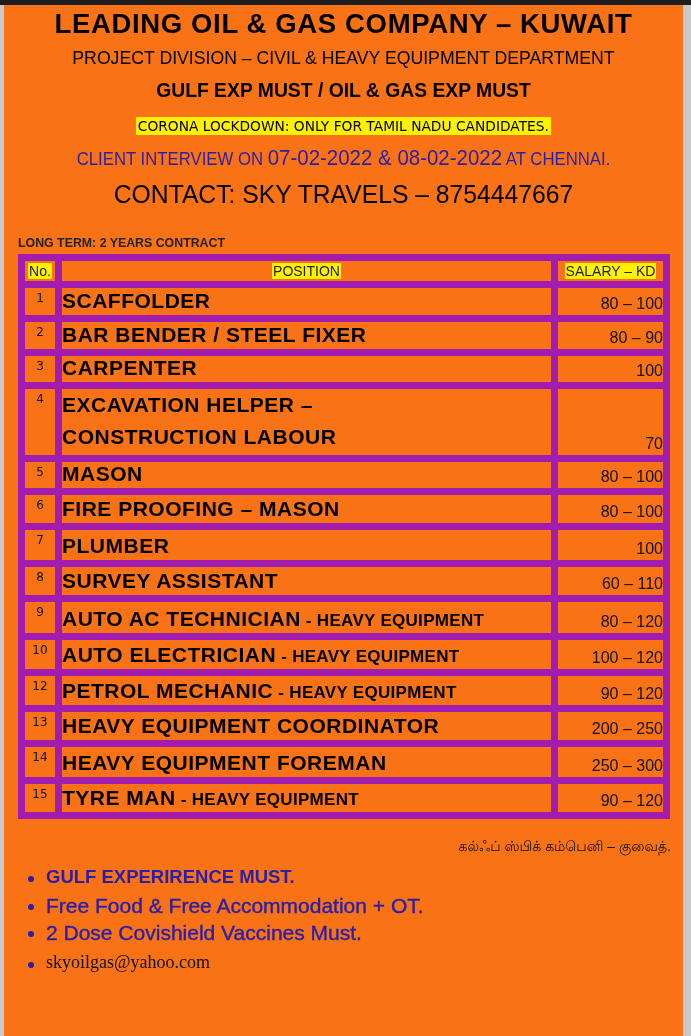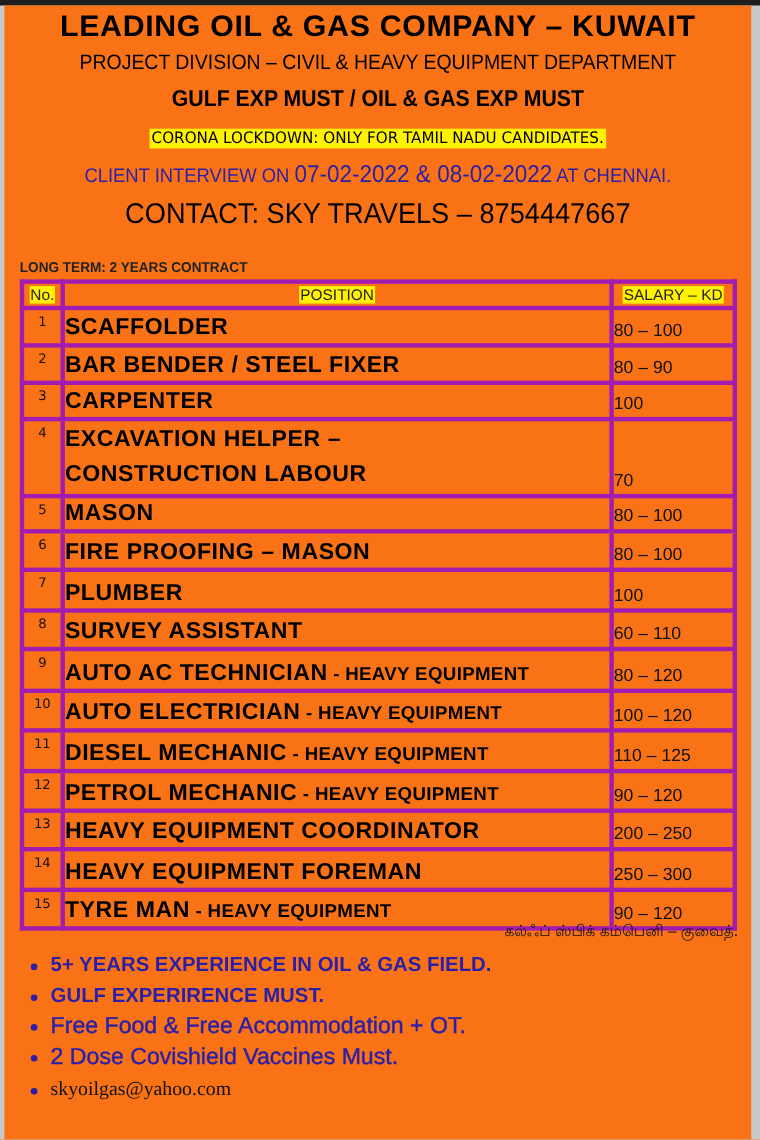--- a/index.html
+++ b/index.html
@@ -22,29 +22,29 @@
   .h4 span { background: #fff200; padding: 1px 2px; font-family: "DejaVu Sans", sans-serif; font-size: 14.5px; transform: scaleX(0.95); display: inline-block; }
   .h5 { top: 140px; color: #2b1fa8; font-size: 18px; transform: scaleX(0.93); }
   .h5 .big { font-size: 22px; }
   .h6 { top: 174px; font-size: 26px; transform: scaleX(0.95); }
   .contract { position: absolute; left: 14px; top: 230px; font-size: 13px; font-weight: bold; color: #222; transform: scaleX(0.95); transform-origin: left; }
 
   table.jobs {
     position: absolute; left: 14px; top: 249px; width: 652px;
     border-collapse: collapse; table-layout: fixed;
   }
-  table.jobs td { border: 4px solid #a21caf; padding: 0; position: relative; }
+  table.jobs td { border: 7px solid #a21caf; padding: 0; position: relative; }
   table.jobs col.c1 { width: 37px; }
   table.jobs col.c3 { width: 112px; }
   .hdr td { height: 20px; text-align: center; font-size: 14px; color: #222; }
   .hdr span { background: #fff200; padding: 0 1px; }
   .num { vertical-align: top; text-align: center; font-family: "DejaVu Sans", sans-serif; font-size: 12px; padding-top: 3px !important; color: #111; }
   .pos { font-weight: bold; font-size: 21px; letter-spacing: 0.5px; vertical-align: bottom; padding-bottom: 2px !important; white-space: nowrap; color: #000; }
   .pos .sub { font-size: 17px; letter-spacing: 0.3px; }
-  .sal { text-align: left; vertical-align: bottom; font-size: 16px; padding-bottom: 2px !important; color: #111; }
+  .sal { text-align: right; vertical-align: bottom; font-size: 16px; padding-bottom: 2px !important; color: #111; }
   tr.thick td { border-bottom: 1.5px solid #6e6e6e; }
 
   .tamil { position: absolute; right: 12px; top: 833px; font-size: 14px; color: #111; }
   ul.notes { position: absolute; left: 20px; top: 861px; margin: 0; padding: 0; list-style: none; }
   ul.notes li { position: relative; padding-left: 22px; color: #2b1fa8; font-weight: bold; height: 27.5px; font-size: 19px; white-space: nowrap; }
   ul.notes li::before { content: ""; position: absolute; left: 4px; top: 10px; width: 6px; height: 6px; border-radius: 50%; background: #2b1fa8; }
   ul.notes li.caps { font-size: 18.5px; transform-origin: left; }
   ul.notes li.mixed { font-size: 21px; font-weight: normal; -webkit-text-stroke: 0.4px #2b1fa8; }
   ul.notes li.email { color: #111; font-weight: normal; font-size: 18px; margin-top: 3px; font-family: Liberation Serif, serif; }
   ul.notes li.email::before { background: #2b1fa8; }
@@ -123,25 +123,20 @@
     <tr style="height:38px">
       <td class="num">9</td>
       <td class="pos"><span>AUTO AC TECHNICIAN</span><span class="sub"> - HEAVY EQUIPMENT</span></td>
       <td class="sal">80 – 120</td>
     </tr>
     <tr style="height:36px">
       <td class="num">10</td>
       <td class="pos"><span>AUTO ELECTRICIAN</span><span class="sub"> - HEAVY EQUIPMENT</span></td>
       <td class="sal">100 – 120</td>
     </tr>
-    <tr style="height:37px">
-      <td class="num">11</td>
-      <td class="pos"><span>DIESEL MECHANIC</span><span class="sub"> - HEAVY EQUIPMENT</span></td>
-      <td class="sal">110 – 125</td>
-    </tr>
     <tr style="height:36px">
       <td class="num">12</td>
       <td class="pos"><span>PETROL MECHANIC</span><span class="sub"> - HEAVY EQUIPMENT</span></td>
       <td class="sal">90 – 120</td>
     </tr>
     <tr style="height:35px">
       <td class="num">13</td>
       <td class="pos"><span>HEAVY EQUIPMENT COORDINATOR</span></td>
       <td class="sal">200 – 250</td>
     </tr>
@@ -154,19 +149,18 @@
       <td class="num">15</td>
       <td class="pos"><span>TYRE MAN</span><span class="sub"> - HEAVY EQUIPMENT</span></td>
       <td class="sal">90 – 120</td>
     </tr>
   </tbody>
     </table>
 
   <div class="tamil">கல்ஃப் ஸ்பிக் கம்பெனி – குவைத்.</div>
 
   <ul class="notes">
-    <li class="caps">5+ YEARS EXPERIENCE IN OIL &amp; GAS FIELD.</li>
     <li class="caps">GULF EXPERIRENCE MUST.</li>
     <li class="mixed">Free Food &amp; Free Accommodation + OT.</li>
     <li class="mixed">2 Dose Covishield Vaccines Must.</li>
     <li class="email">skyoilgas@yahoo.com</li>
   </ul>
 </div>
 
 </body></html>

